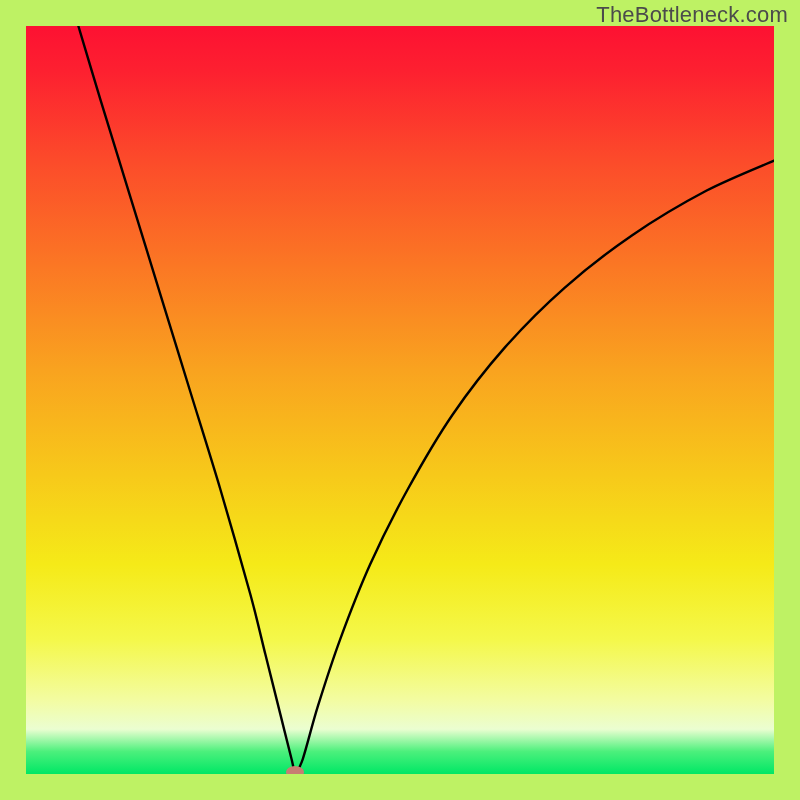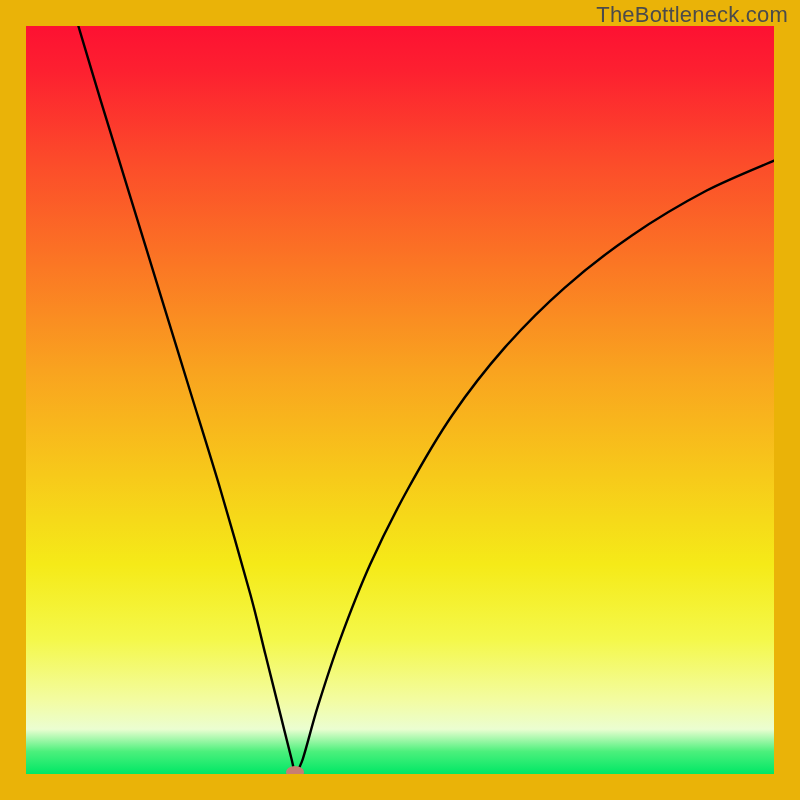--- a/index.html
+++ b/index.html
@@ -8,21 +8,21 @@
     width: 800px;
     height: 800px;
     background: #000;
     overflow: hidden;
     font-family: Arial, Helvetica, sans-serif;
   }
   .frame {
     position: relative;
     width: 800px;
     height: 800px;
-    background: #eab308;
+    background: #bef264;
   }
   .watermark {
     position: absolute;
     top: 2px;
     right: 12px;
     color: #4b4b4b;
     font-size: 22px;
     font-weight: 500;
     letter-spacing: 0.2px;
     user-select: none;

